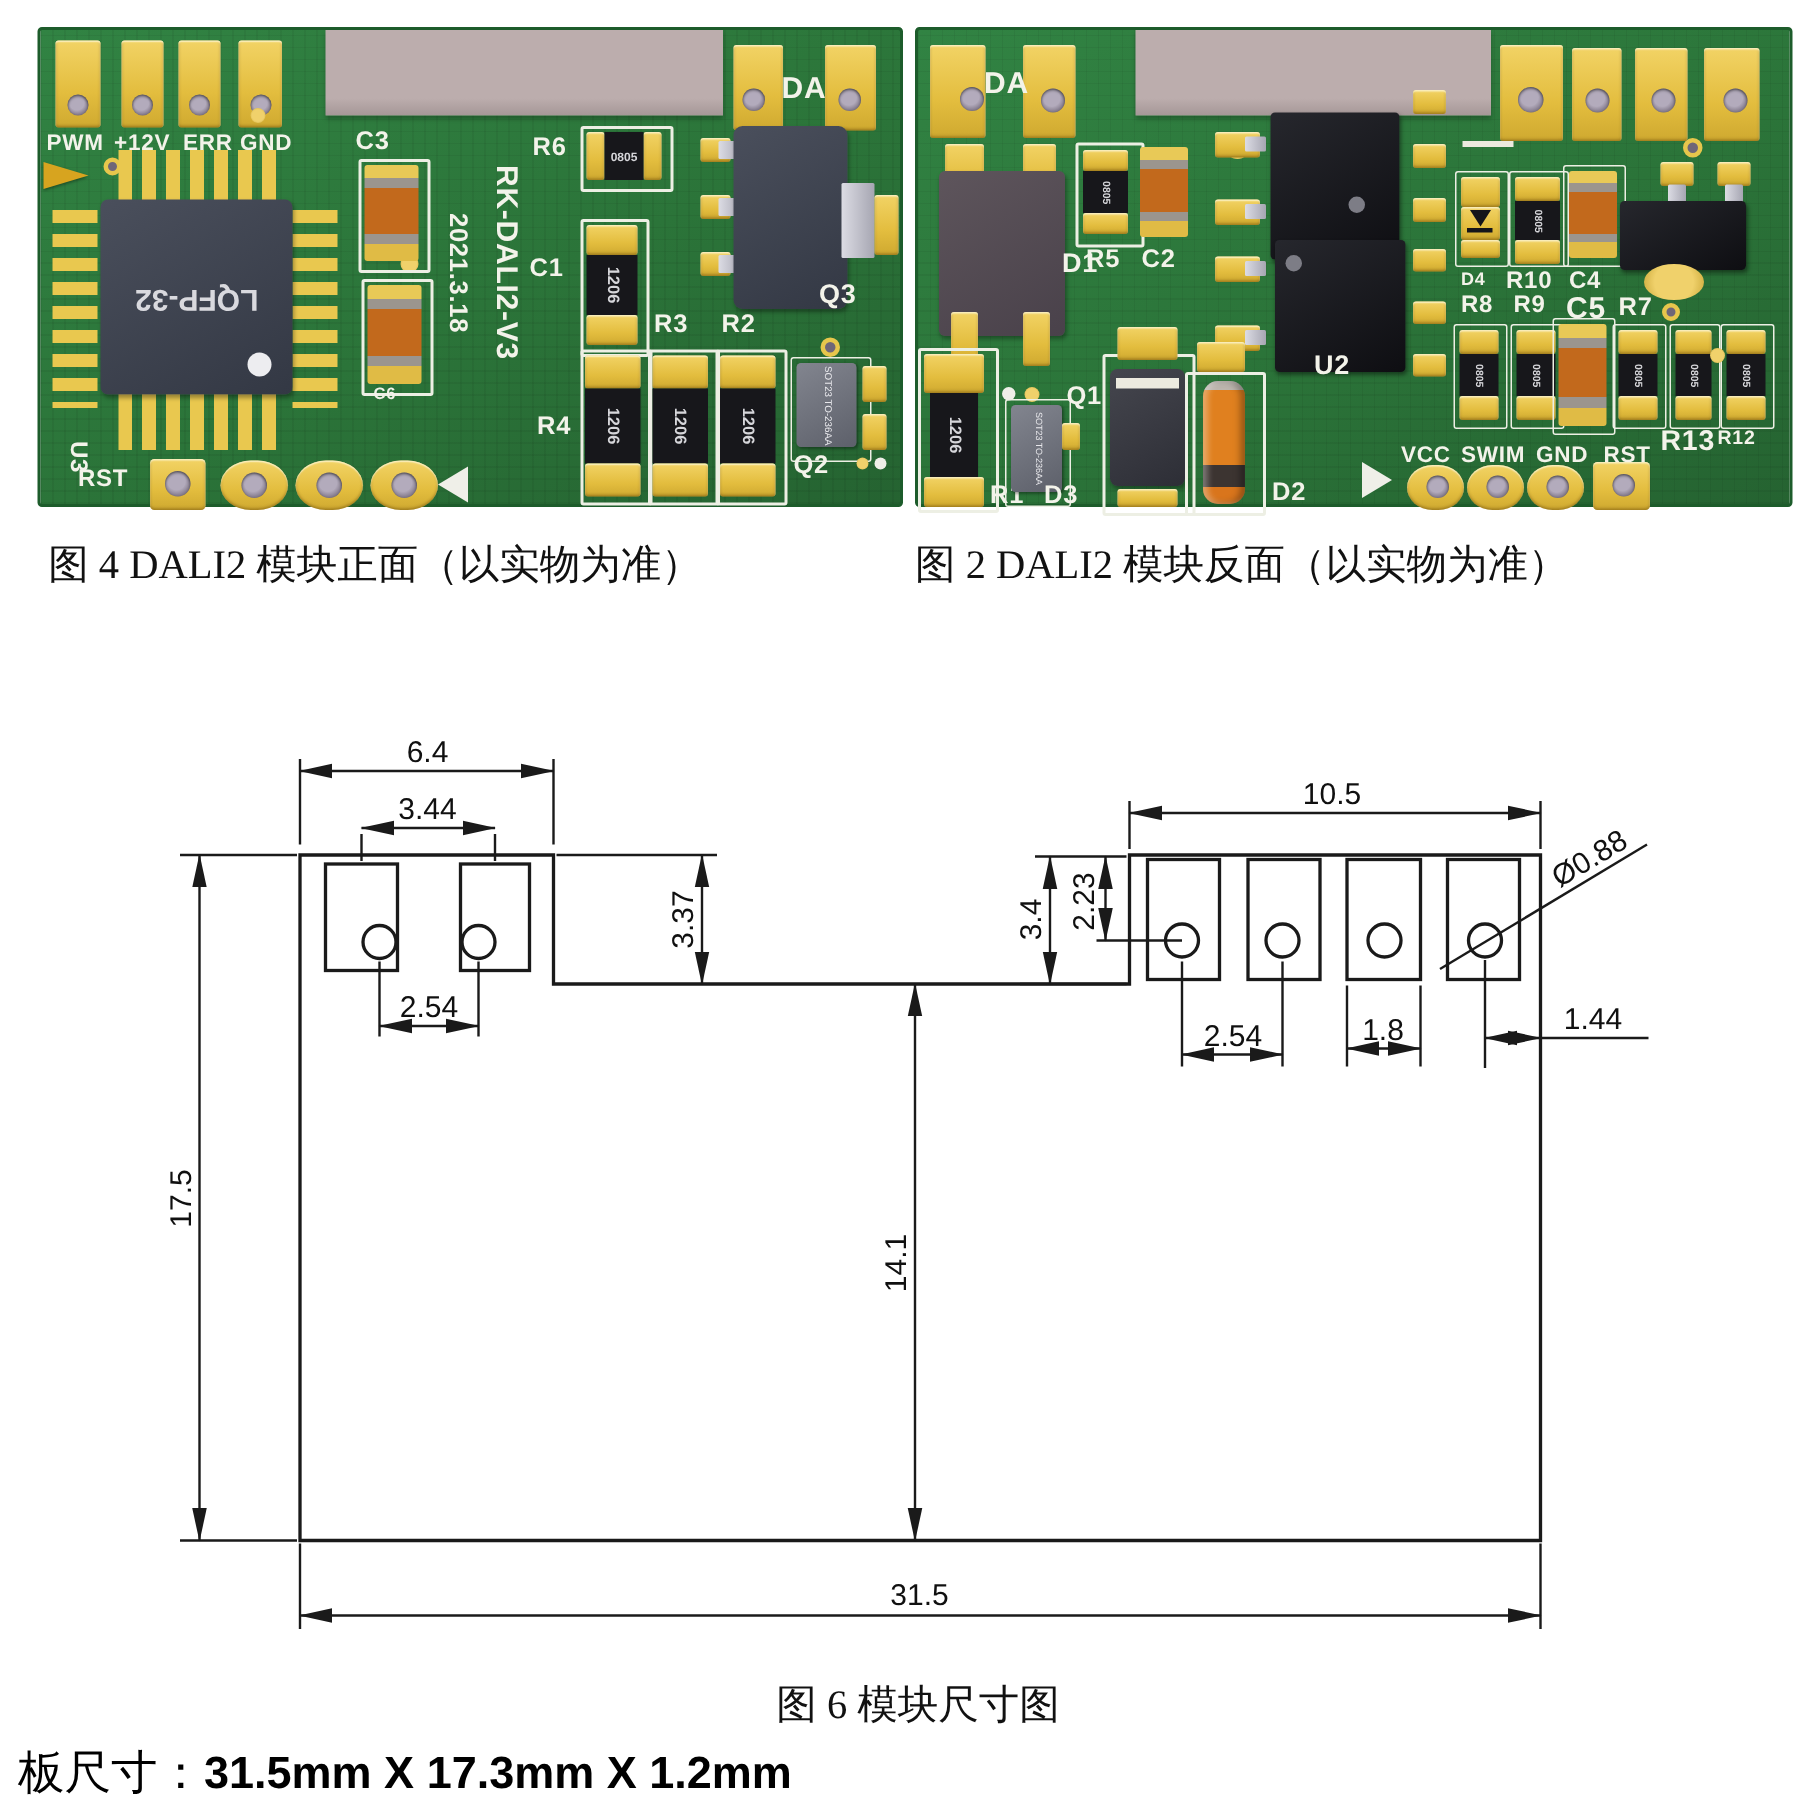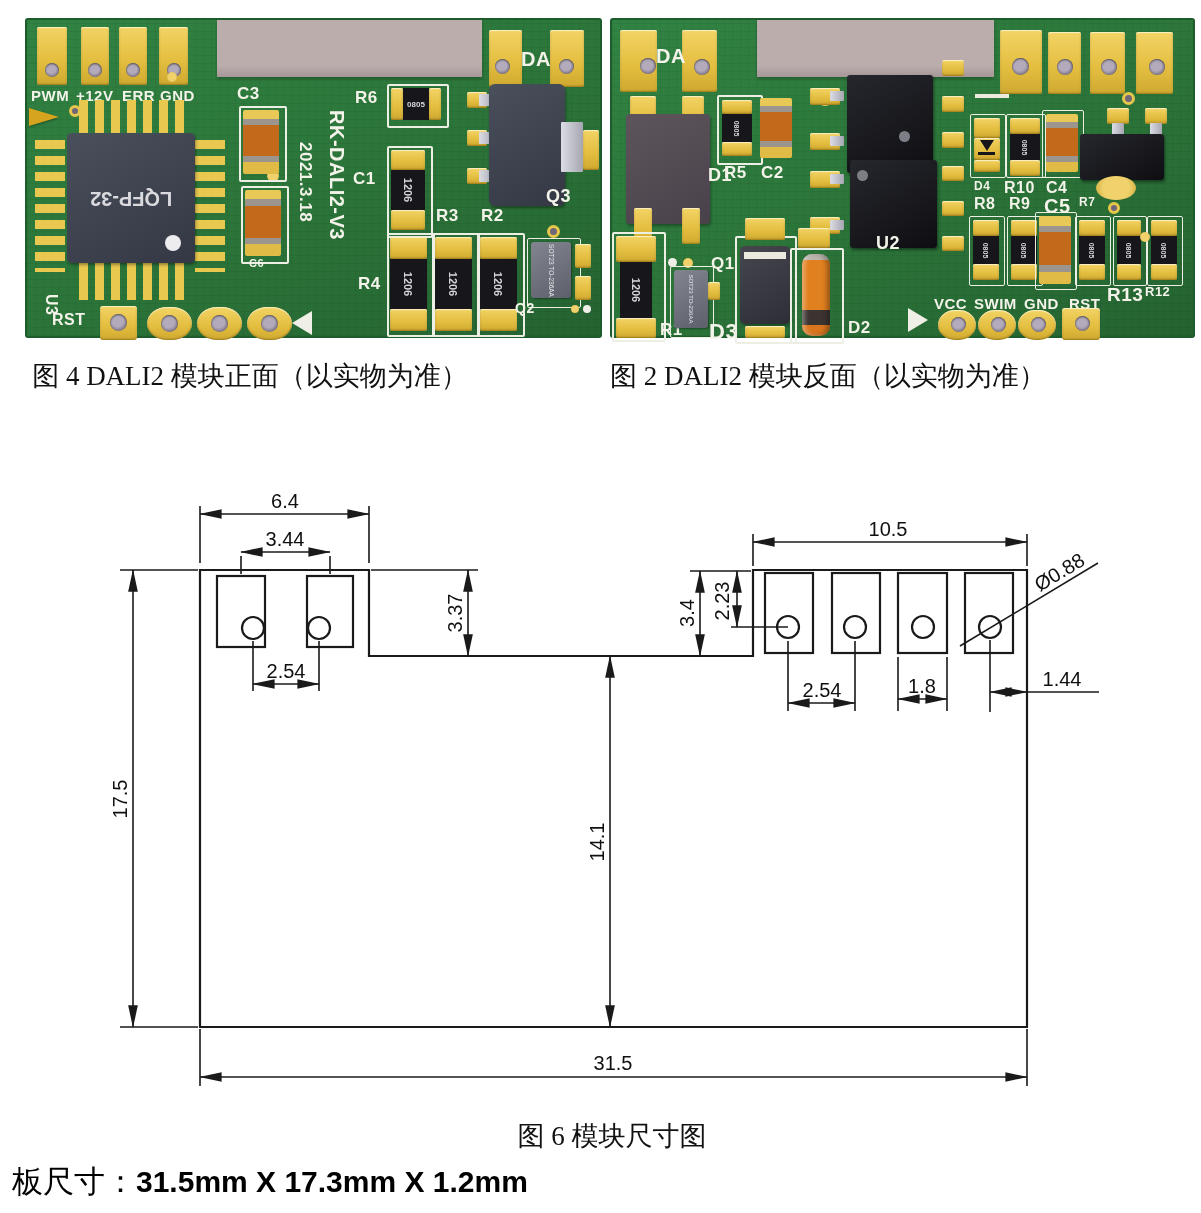--- a/index.html
+++ b/index.html
@@ -154,21 +154,21 @@
     <span class="rot90">1206</span>
     </div>
   <div class="pad" style="left:453px;top:289px;width:37px;height:22px"></div>
 
   <div class="frame-thin" style="left:500px;top:218px;width:52px;height:68px"></div>
   <div class="body-gray" style="left:504px;top:222px;width:40px;height:56px;display:flex;align-items:center;justify-content:center">
     <span class="rot90" style="font-size:6.5px;color:#e8e8ec;white-space:nowrap">SOT23 TO-236AA</span>
     </div>
   <div class="pad" style="left:548px;top:224px;width:16px;height:24px"></div>
   <div class="pad" style="left:548px;top:256px;width:16px;height:24px"></div>
-  <span class="silk" style="left:488px;top:281px;font-size:14px">Q2</span>
+  <span class="silk" style="left:502px;top:281px;font-size:17px">Q2</span>
   <div class="gold-dot" style="left:544px;top:285px;width:8px;height:8px"></div>
   <div class="wdot" style="left:556px;top:285px;width:8px;height:8px"></div>
 
   <span class="silk" style="left:25px;top:292px;font-size:16px">RST</span>
   <div class="pad" style="left:73px;top:286px;width:37px;height:34px;border-radius:3px"></div>
   <div class="hole" style="left:83px;top:294px;width:17px;height:17px"></div>
   <div class="pad oval" style="left:120px;top:287px;width:45px;height:33px"></div>
   <div class="hole" style="left:134px;top:295px;width:17px;height:17px"></div>
   <div class="pad oval" style="left:170px;top:287px;width:45px;height:33px"></div>
   <div class="hole" style="left:184px;top:295px;width:17px;height:17px"></div>
@@ -234,21 +234,21 @@
   <div class="pad" style="left:4px;top:298px;width:40px;height:20px"></div>
   <span class="silk" style="left:48px;top:301px;font-size:17px">R1</span>
   <div class="wdot" style="left:56px;top:238px;width:9px;height:9px"></div>
   <div class="gold-dot" style="left:71px;top:238px;width:10px;height:10px"></div>
 
   <div class="frame-thin" style="left:58px;top:246px;width:42px;height:70px"></div>
   <div class="body-gray" style="left:62px;top:250px;width:34px;height:58px;display:flex;align-items:center;justify-content:center">
     <span class="rot90" style="font-size:6px;color:#e8e8ec;white-space:nowrap">SOT23 TO-236AA</span>
     </div>
   <div class="pad" style="left:96px;top:262px;width:12px;height:18px"></div>
-  <span class="silk" style="left:97px;top:301px;font-size:22px">D3</span>
+  <span class="silk" style="left:84px;top:301px;font-size:17px">D3</span>
 
   <span class="silk" style="left:99px;top:235px;font-size:17px">Q1</span>
   <div class="frame" style="left:123px;top:216px;width:58px;height:104px"></div>
   <div class="pad" style="left:133px;top:198px;width:40px;height:22px"></div>
   <div class="body-dark" style="left:128px;top:226px;width:50px;height:78px;background:linear-gradient(150deg,#45464e,#2d2e36)">
     <i class="stripe-w" style="left:4px;top:6px;width:42px;height:7px"></i>
     </div>
   <div class="pad" style="left:133px;top:306px;width:40px;height:12px"></div>
 
   <div class="frame" style="left:178px;top:228px;width:50px;height:92px"></div>
@@ -279,21 +279,21 @@
   <div class="body-black" style="left:468px;top:114px;width:84px;height:46px"></div>
   <div class="gold-dot" style="left:484px;top:156px;width:40px;height:24px;border-radius:50%"></div>
   <div class="ring" style="left:510px;top:72px;width:13px;height:13px"></div>
 
   <span class="silk" style="left:362px;top:160px;font-size:12px">D4</span>
   <span class="silk" style="left:392px;top:160px;font-size:16px">R10</span>
   <span class="silk" style="left:434px;top:160px;font-size:16px">C4</span>
   <span class="silk" style="left:362px;top:176px;font-size:16px">R8</span>
   <span class="silk" style="left:397px;top:176px;font-size:16px">R9</span>
   <span class="silk" style="left:432px;top:176px;font-size:20px">C5</span>
-  <span class="silk" style="left:467px;top:176px;font-size:12px">R7</span>
+  <span class="silk" style="left:467px;top:176px;font-size:17px">R7</span>
 
   <div class="frame-thin" style="left:357px;top:196px;width:34px;height:68px"></div>
   <div class="pad" style="left:361px;top:200px;width:26px;height:16px"></div>
   <div class="res-mid" style="left:361px;top:216px;width:26px;height:28px;font-size:7px">
     <span class="rot90">0805</span>
     </div>
   <div class="pad" style="left:361px;top:244px;width:26px;height:16px"></div>
   <div class="frame-thin" style="left:395px;top:196px;width:34px;height:68px"></div>
   <div class="pad" style="left:399px;top:200px;width:26px;height:16px"></div>
   <div class="res-mid" style="left:399px;top:216px;width:26px;height:28px;font-size:7px">

